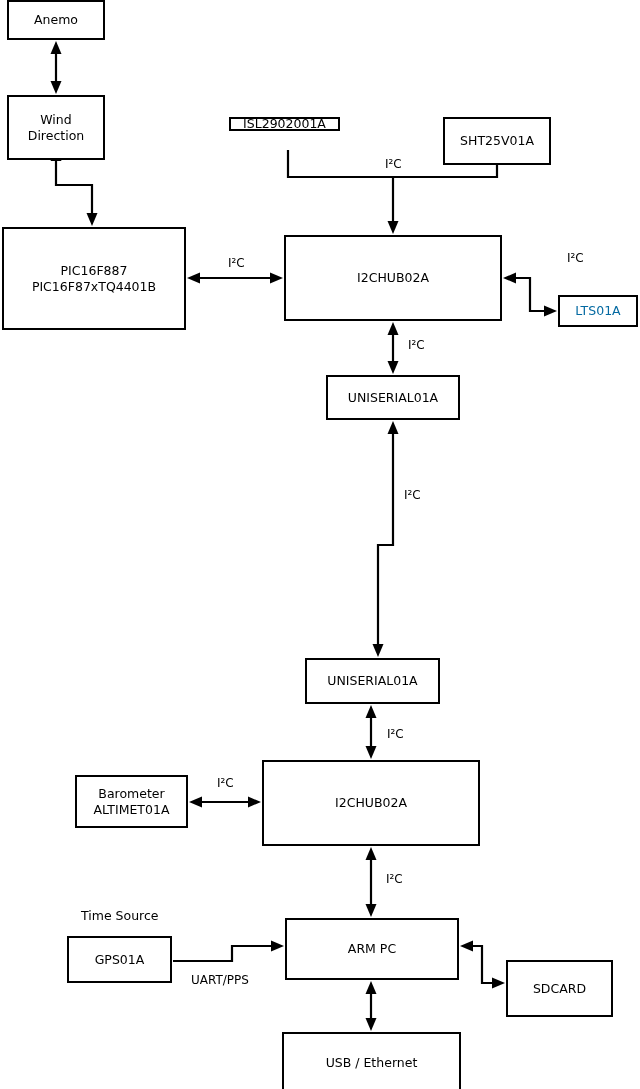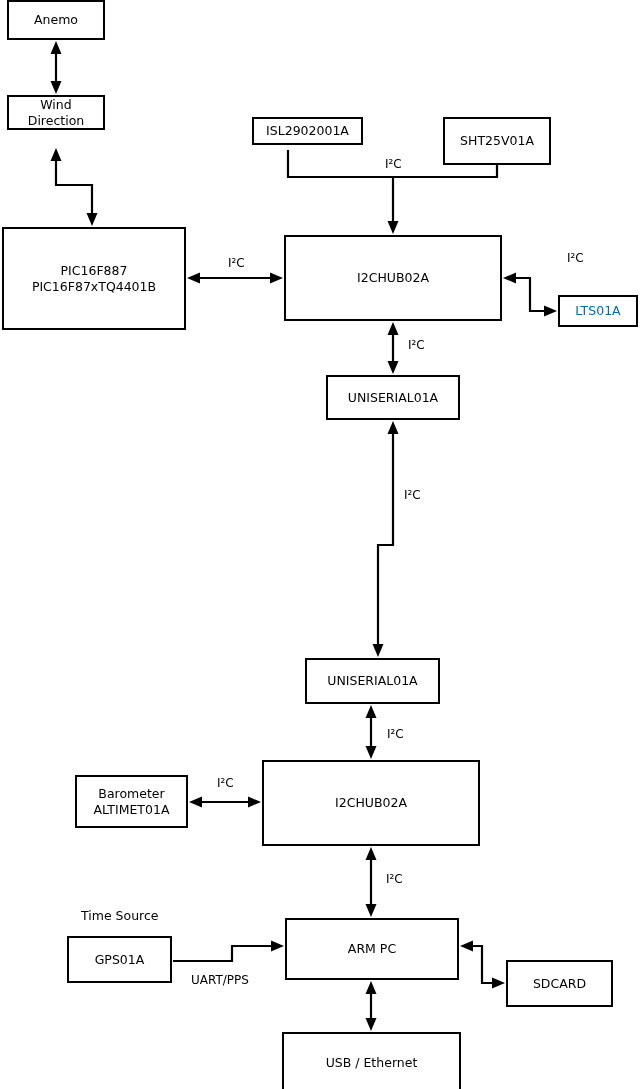--- a/index.html
+++ b/index.html
@@ -123,36 +123,36 @@
         <polygon points="505,983 492,988.5 492,977.5" fill="#000000"></polygon>
         <polygon points="460,946 473,940.5 473,951.5" fill="#000000"></polygon>
       </g>
       <g>
         <polyline points="371,991 371,1021" fill="none" stroke="#000000" stroke-width="2.2" stroke-linejoin="miter" stroke-linecap="butt"></polyline>
         <polygon points="371,1031 365.5,1018 376.5,1018" fill="#000000"></polygon>
         <polygon points="371,981 376.5,994 365.5,994" fill="#000000"></polygon>
       </g>
     </svg>
 <div class="node" style="left: 7px; top: 0px; width: 98px; height: 40px; border-color: rgb(0, 0, 0); color: rgb(0, 0, 0);">Anemo</div>
-    <div class="node" style="left: 7px; top: 95px; width: 98px; height: 35px; border-color: rgb(0, 0, 0); color: rgb(0, 0, 0);">Wind
+    <div class="node" style="left: 7px; top: 95px; width: 98px; height: 65px; border-color: rgb(0, 0, 0); color: rgb(0, 0, 0);">Wind
 Direction</div>
     <div class="node" style="left: 2px; top: 227px; width: 184px; height: 103px; border-color: rgb(0, 0, 0); color: rgb(0, 0, 0);">PIC16F887
 PIC16F87xTQ4401B</div>
-    <div class="node" style="left: 252px; top: 117px; width: 111px; height: 28px; border-color: rgb(0, 0, 0); color: rgb(0, 0, 0);">ISL2902001A</div>
+    <div class="node" style="left: 229px; top: 117px; width: 111px; height: 14px; border-color: rgb(0, 0, 0); color: rgb(0, 0, 0);">ISL2902001A</div>
     <div class="node" style="left: 443px; top: 117px; width: 108px; height: 48px; border-color: rgb(0, 0, 0); color: rgb(0, 0, 0);">SHT25V01A</div>
     <div class="node" style="left: 284px; top: 235px; width: 218px; height: 86px; border-color: rgb(0, 0, 0); color: rgb(0, 0, 0);">I2CHUB02A</div>
     <div class="node" style="left: 558px; top: 295px; width: 80px; height: 32px; border-color: rgb(0, 0, 0); color: #0369a1;">LTS01A</div>
     <div class="node" style="left: 326px; top: 375px; width: 134px; height: 45px; border-color: rgb(0, 0, 0); color: rgb(0, 0, 0);">UNISERIAL01A</div>
     <div class="node" style="left: 305px; top: 658px; width: 135px; height: 46px; border-color: rgb(0, 0, 0); color: rgb(0, 0, 0);">UNISERIAL01A</div>
     <div class="node" style="left: 262px; top: 760px; width: 218px; height: 86px; border-color: rgb(0, 0, 0); color: rgb(0, 0, 0);">I2CHUB02A</div>
     <div class="node" style="left: 75px; top: 775px; width: 113px; height: 53px; border-color: rgb(0, 0, 0); color: rgb(0, 0, 0);">Barometer
 ALTIMET01A</div>
     <div class="node" style="left: 285px; top: 918px; width: 174px; height: 62px; border-color: rgb(0, 0, 0); color: rgb(0, 0, 0);">ARM PC</div>
     <div class="node" style="left: 67px; top: 936px; width: 105px; height: 47px; border-color: rgb(0, 0, 0); color: rgb(0, 0, 0);">GPS01A</div>
-    <div class="node" style="left: 506px; top: 960px; width: 107px; height: 47px; border-color: rgb(0, 0, 0); color: rgb(0, 0, 0);">SDCARD</div>
+    <div class="node" style="left: 506px; top: 960px; width: 107px; height: 57px; border-color: rgb(0, 0, 0); color: rgb(0, 0, 0);">SDCARD</div>
     <div class="node" style="left: 282px; top: 1032px; width: 179px; height: 62px; border-color: rgb(0, 0, 0); color: rgb(0, 0, 0);">USB / Ethernet</div>
     <div class="free-label" style="left: 81px; top: 910px; color: rgb(0, 0, 0);">Time Source</div>
     <div class="edge-label" style="left: 228px; top: 257px; color: rgb(0, 0, 0);">I²C</div>
     <div class="edge-label" style="left: 385px; top: 158px; color: rgb(0, 0, 0);">I²C</div>
     <div class="edge-label" style="left: 567px; top: 252px; color: rgb(0, 0, 0);">I²C</div>
     <div class="edge-label" style="left: 408px; top: 339px; color: rgb(0, 0, 0);">I²C</div>
     <div class="edge-label" style="left: 404px; top: 489px; color: rgb(0, 0, 0);">I²C</div>
     <div class="edge-label" style="left: 387px; top: 728px; color: rgb(0, 0, 0);">I²C</div>
     <div class="edge-label" style="left: 217px; top: 777px; color: rgb(0, 0, 0);">I²C</div>
     <div class="edge-label" style="left: 386px; top: 873px; color: rgb(0, 0, 0);">I²C</div>

